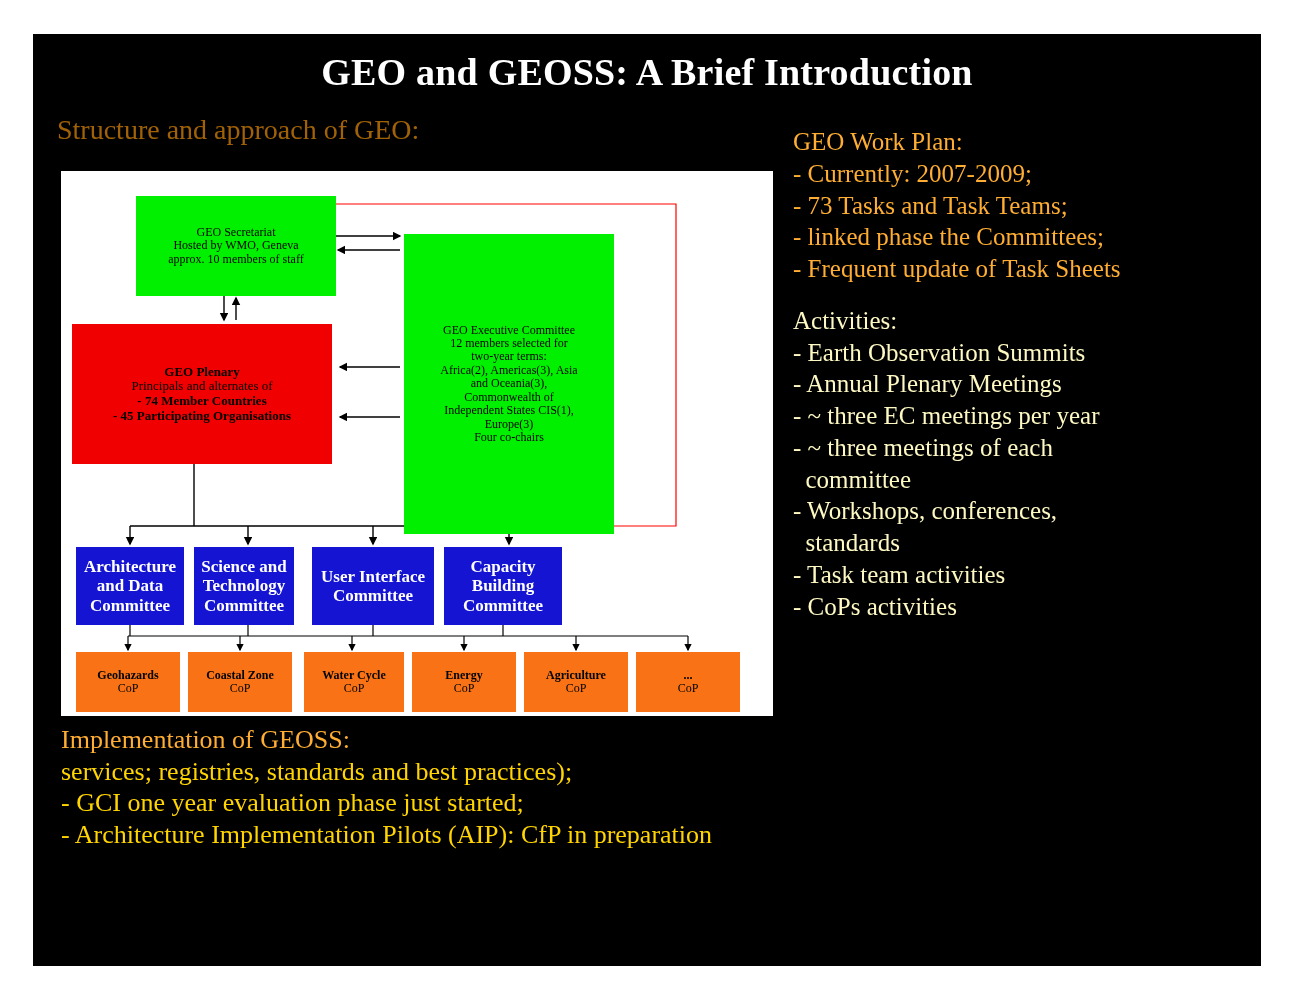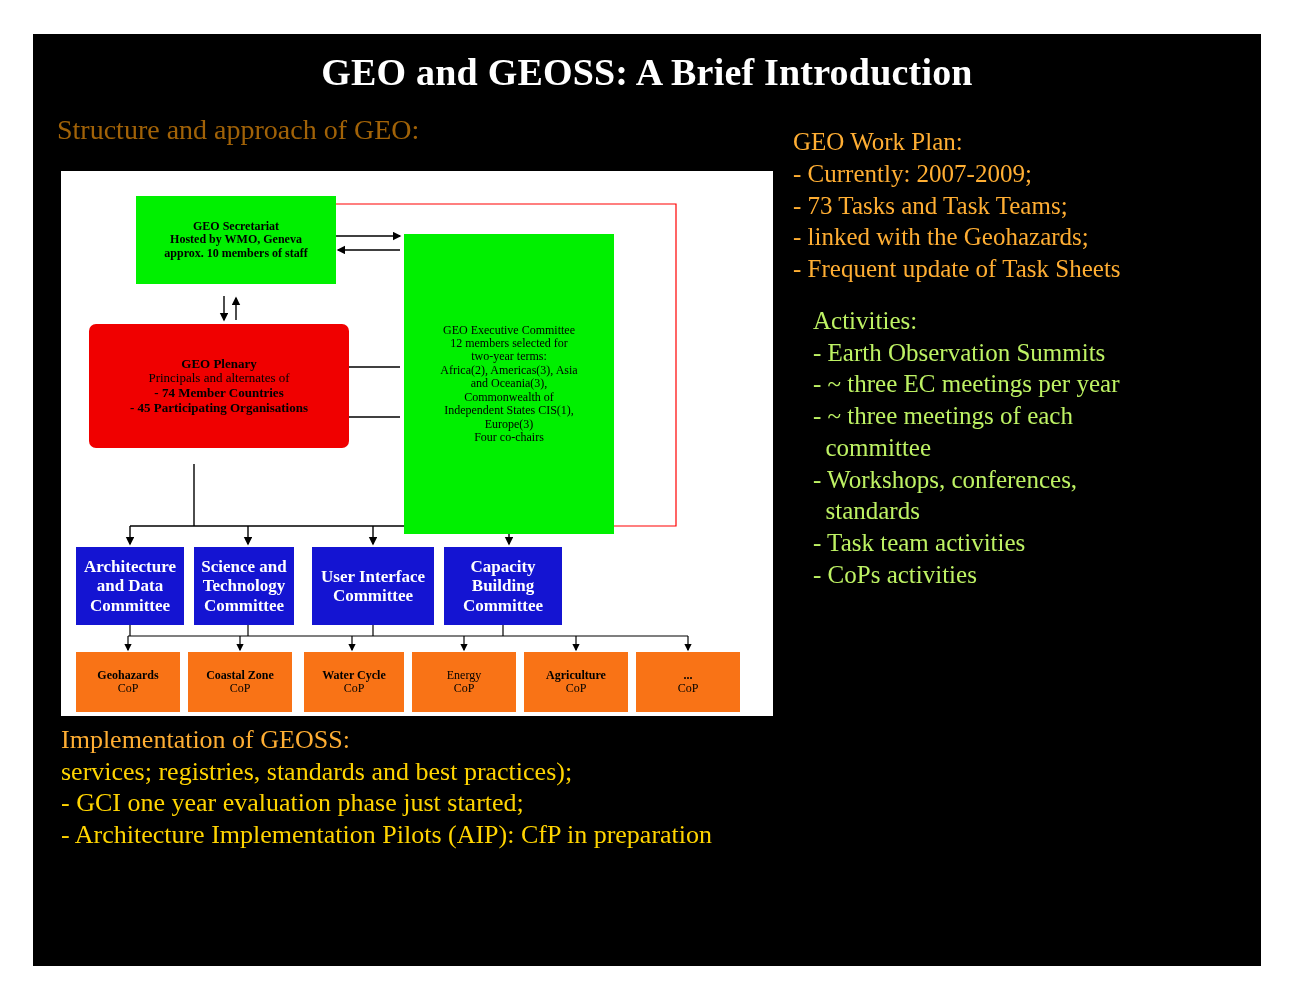--- a/index.html
+++ b/index.html
@@ -62,23 +62,23 @@
     flex-direction: column;
     align-items: center;
     justify-content: center;
     padding: 2px;
   }
   .green { background: #00f000; }
   .red   { background: #f00000; }
   .blue  { background: #1414d2; color: #ffffff; }
   .yellow{ background: #f97316; }
 
-  .secretariat { left: 72px;  top: 22px;  width: 200px; height: 88px; font-size: 12px; font-weight: bold; }
+  .secretariat { left: 72px;  top: 22px;  width: 200px; height: 100px; font-size: 12px; }
   .exec        { left: 340px; top: 60px;  width: 210px; height: 300px; font-size: 12px; }
-  .plenary     { left: 25px;  top: 150px; width: 260px; height: 124px; font-size: 13px; border-radius: 7px; }
+  .plenary     { left: 8px;  top: 150px; width: 260px; height: 140px; font-size: 13px; }
 
   .cm { top: 373px; height: 78px; font-size: 17px; font-weight: bold; }
   .cm1 { left: 12px;  width: 108px; }
   .cm2 { left: 130px; width: 100px; }
   .cm3 { left: 248px; width: 122px; }
   .cm4 { left: 380px; width: 118px; }
 
   .cop { top: 478px; height: 60px; font-size: 12px; }
   .cop1 { left: 12px;  width: 104px; }
   .cop2 { left: 124px; width: 104px; }
@@ -102,24 +102,23 @@
   }
   .rcol .head-orange,
   .rcol .line-orange {
     color: #ffae33;
     font-size: 25px;
     line-height: 1.27;
     white-space: nowrap;
   }
   .rcol .head-teal,
   .rcol .line-teal {
-    color: #bef264;
+    color: #fef9c3;
     font-size: 25px;
     line-height: 1.27;
-    margin-left: 20px;
   }
   .rcol .gap { height: 20px; }
 
   
   .bottom {
     position: absolute;
     left: 28px;
     top: 690px;
     width: 1170px;
     color: #ffd400;
@@ -234,45 +233,46 @@
     </div>
     <div class="box yellow cop cop2">
       <div style="font-weight:bold">Coastal Zone</div>
       <div>CoP</div>
     </div>
     <div class="box yellow cop cop3">
       <div style="font-weight:bold">Water Cycle</div>
       <div>CoP</div>
     </div>
     <div class="box yellow cop cop4">
-      <div style="font-weight:normal">Energy</div>
+      <div style="font-weight:bold">Energy</div>
       <div>CoP</div>
     </div>
     <div class="box yellow cop cop5">
       <div style="font-weight:bold">Agriculture</div>
       <div>CoP</div>
     </div>
     <div class="box yellow cop cop6">
       <div style="font-weight:bold">...</div>
       <div>CoP</div>
     </div>
 
   </div>
 
   <div class="rcol">
     <div class="head-orange">GEO Work Plan:</div>
     <div class="line-orange">- Currently: 2007-2009;</div>
     <div class="line-orange">- 73 Tasks and Task Teams;</div>
-    <div class="line-orange">- linked with the Geohazards;</div>
+    <div class="line-orange">- linked phase the Committees;</div>
     <div class="line-orange">- Frequent update of Task Sheets</div>
 
     <div class="gap"></div>
 
     <div class="head-teal">Activities:</div>
     <div class="line-teal">- Earth Observation Summits</div>
+    <div class="line-teal">- Annual Plenary Meetings</div>
     <div class="line-teal">- ~ three EC meetings per year</div>
     <div class="line-teal">- ~ three meetings of each</div>
     <div class="line-teal" style="white-space:pre">  committee</div>
     <div class="line-teal">- Workshops, conferences,</div>
     <div class="line-teal" style="white-space:pre">  standards</div>
     <div class="line-teal">- Task team activities</div>
     <div class="line-teal">- CoPs activities</div>
   </div>
 
   <div class="bottom">

